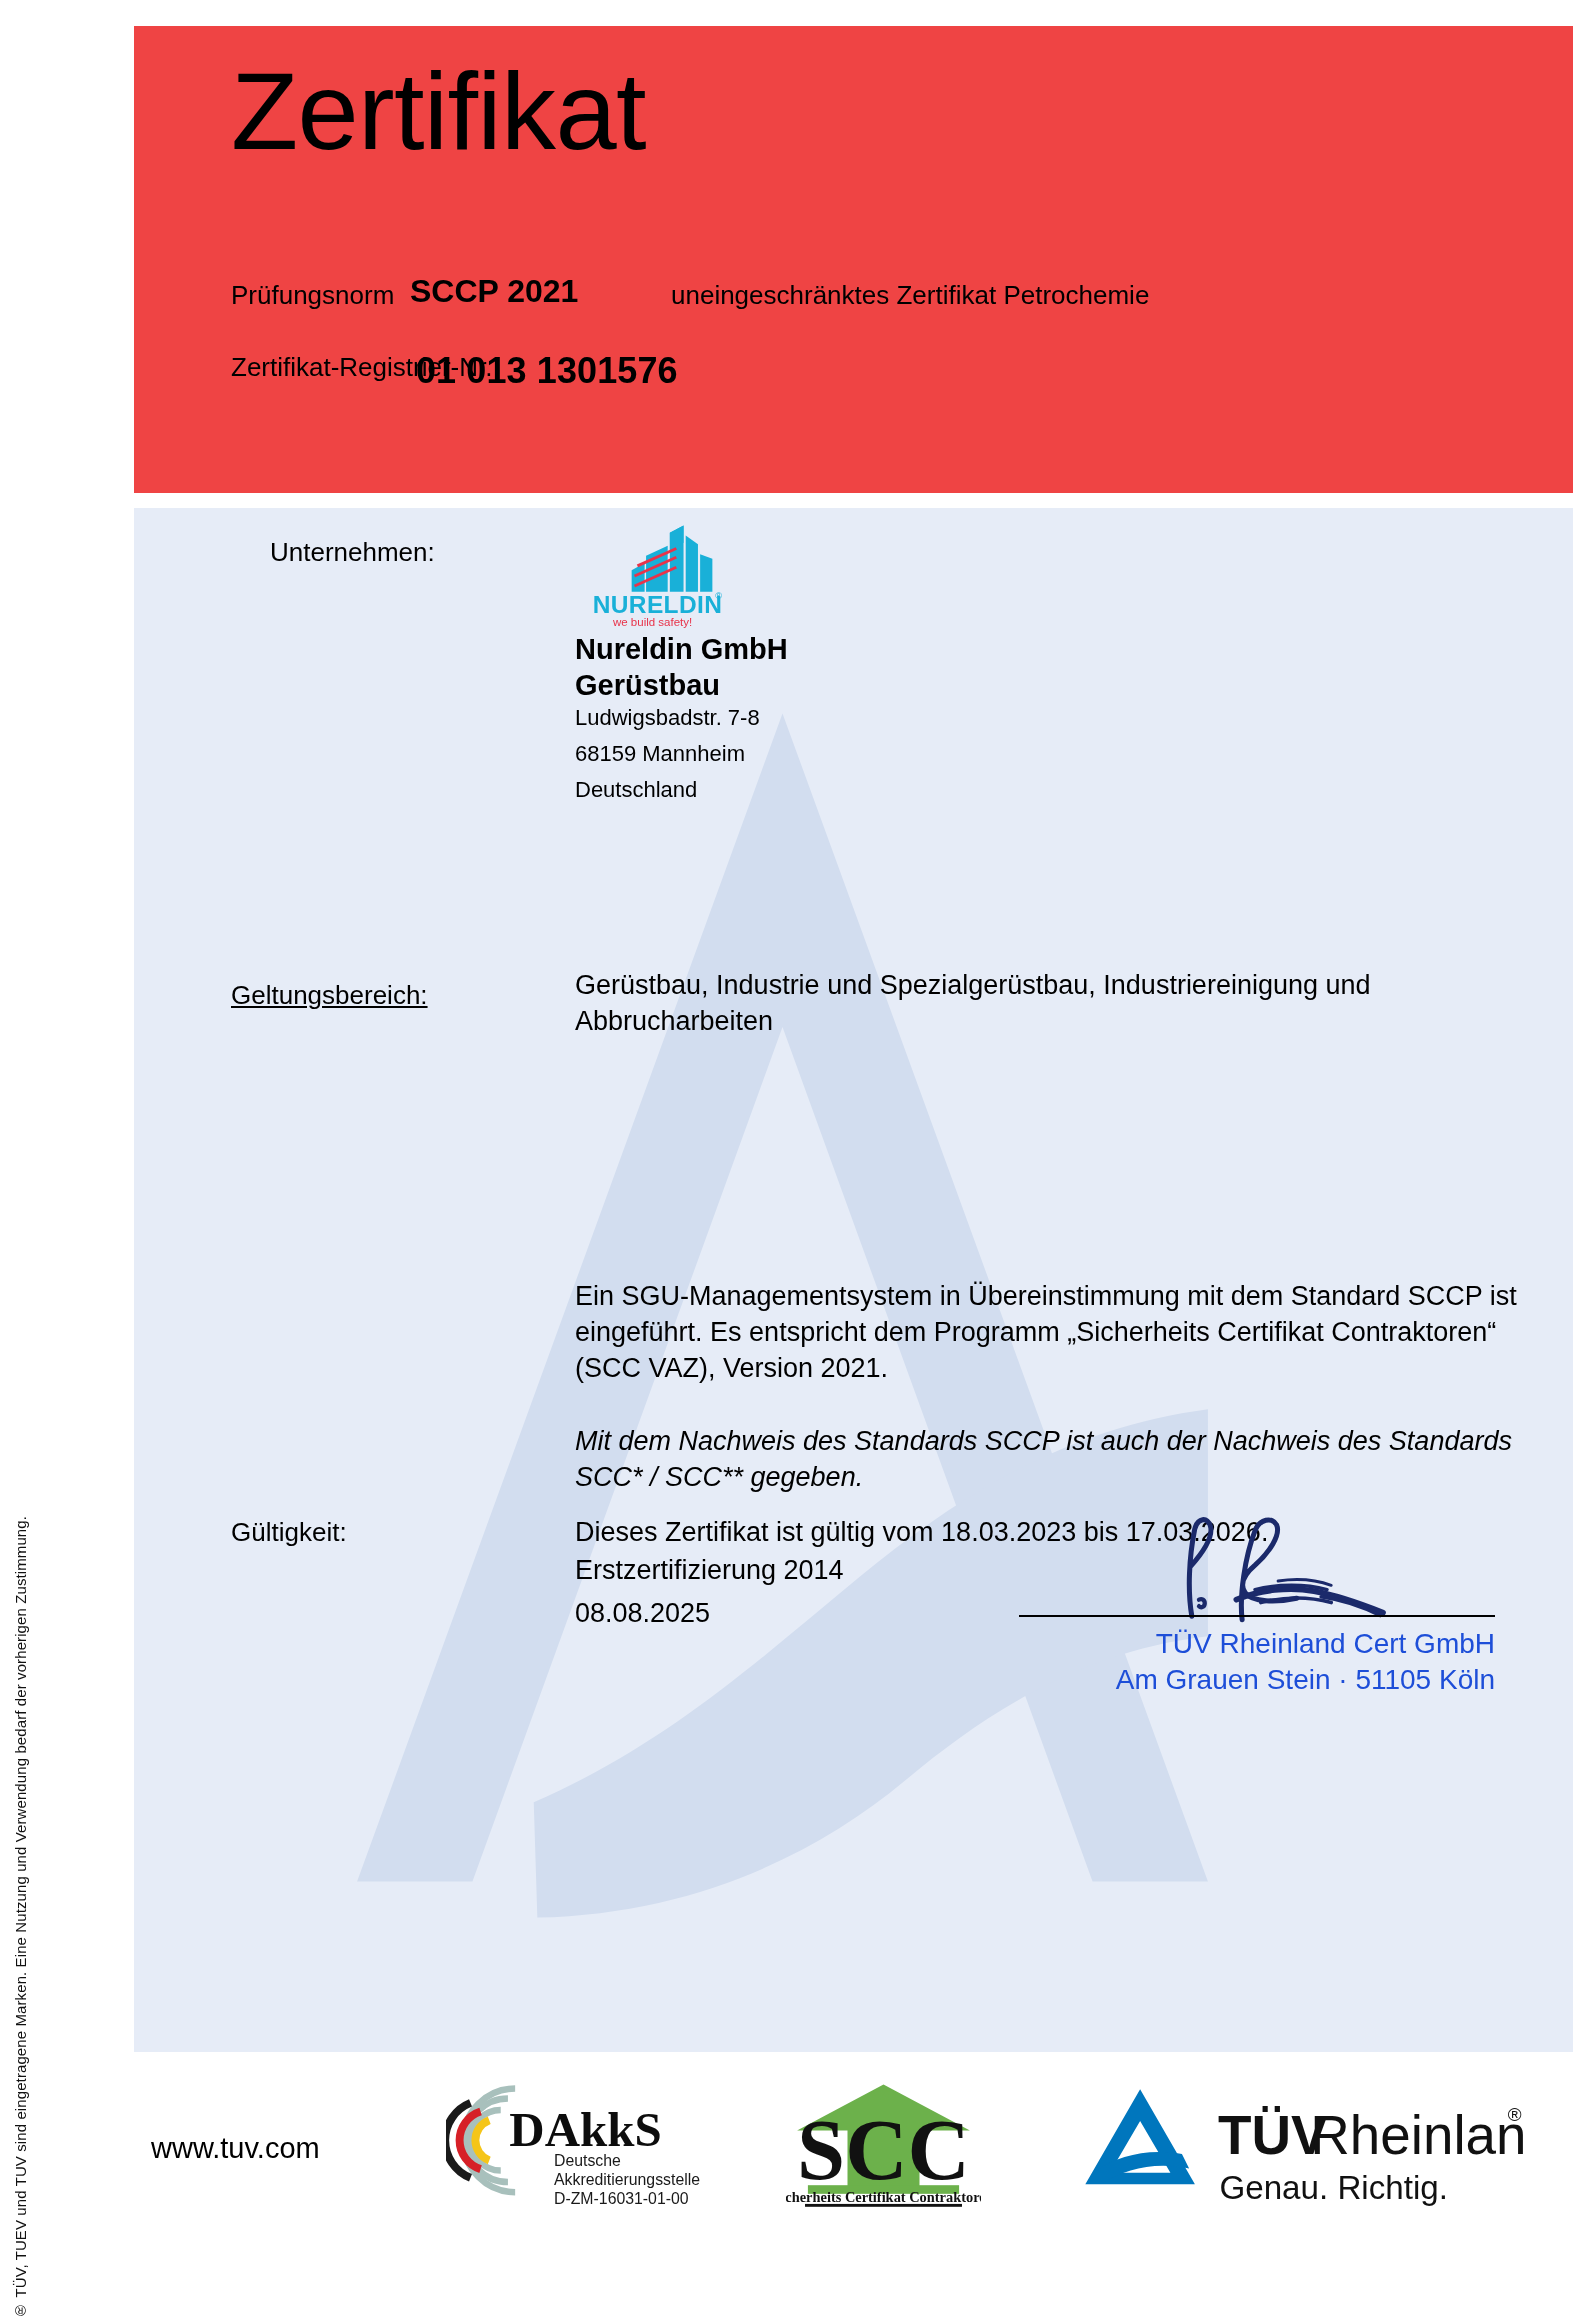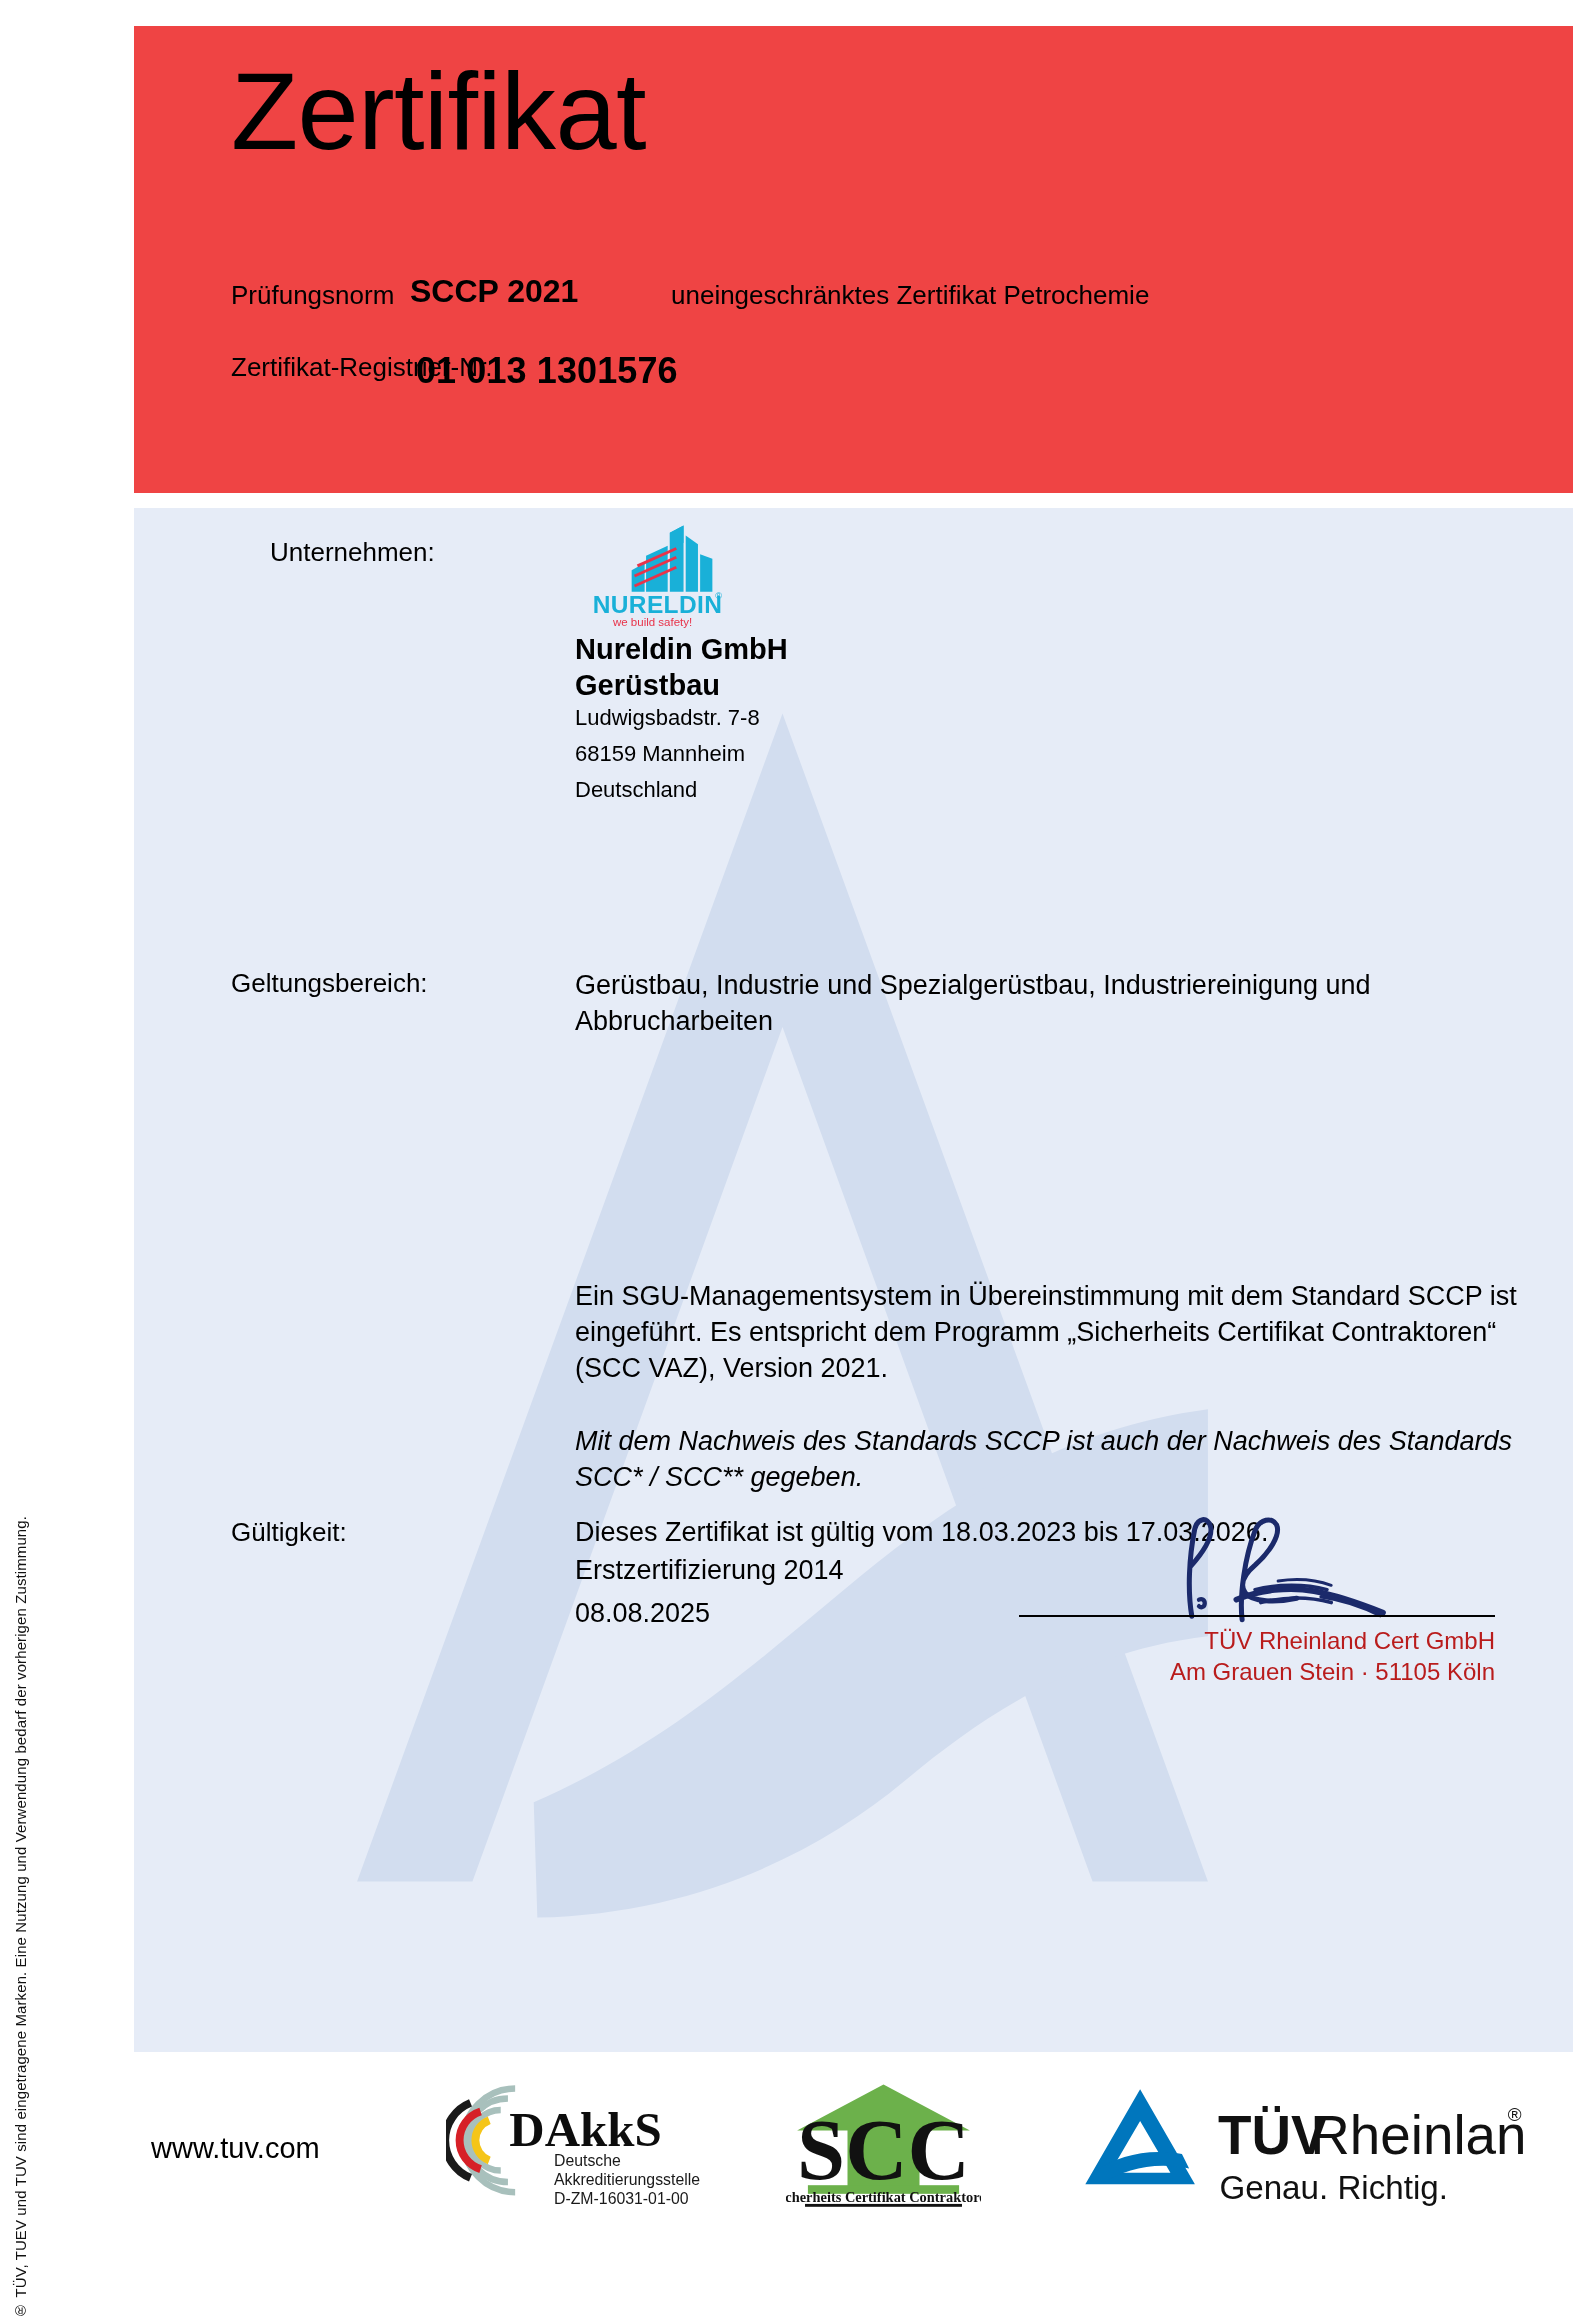--- a/index.html
+++ b/index.html
@@ -191,23 +191,23 @@
     top: -4.3px;
     width: 288px;
     height: 115px;
   }
   .sig-org {
     position: absolute;
     left: 0;
     top: 110px;
     width: 476px;
     text-align: right;
-    font-size: 24px;
+    font-size: 28px;
     line-height: 1.28;
-    color: #b91c1c;
+    color: #1d4ed8;
     white-space: nowrap;
   }
 
   
   .footer {
     position: absolute;
     left: 0;
     top: 2076px;
     width: 1589px;
     height: 242px;
@@ -301,21 +301,21 @@
           <text x="54" y="146" font-family="Liberation Sans, sans-serif" font-size="16" fill="#e8334a">we build safety!</text>
         </svg>
       </div>
 
       <div class="company-name" style="top:124px;">Nureldin GmbH</div>
       <div class="company-name" style="top:160px;">Gerüstbau</div>
       <div class="company-addr" style="top:196px;">Ludwigsbadstr. 7-8</div>
       <div class="company-addr" style="top:232px;">68159 Mannheim</div>
       <div class="company-addr" style="top:268px;">Deutschland</div>
 
-      <div class="lbl" style="left:97px; top:460px;">Geltungsbereich:</div>
+      <div class="lbl" style="left:97px; top:472px;text-decoration:underline;">Geltungsbereich:</div>
       <div class="para" style="top:459px; width:970px;">Gerüstbau, Industrie und Spezialgerüstbau, Industriereinigung und Abbrucharbeiten</div>
 
       <div class="para" style="top:770px; width:959px;">Ein SGU-Managementsystem in Übereinstimmung mit dem Standard SCCP ist eingeführt. Es entspricht dem Programm „Sicherheits Certifikat Contraktoren“ (SCC VAZ), Version 2021.</div>
 
       <div class="para" style="top:915px; width:959px;font-style:italic;">Mit dem Nachweis des Standards SCCP ist auch der Nachweis des Standards SCC* / SCC** gegeben.</div>
 
       <div class="lbl" style="left:97px; top:1009px;">Gültigkeit:</div>
       <div class="para" style="top:1006px; width:966px;">Dieses Zertifikat ist gültig vom 18.03.2023 bis 17.03.2026.</div>
       <div class="para" style="top:1044px; width:966px;">Erstzertifizierung 2014</div>
 

